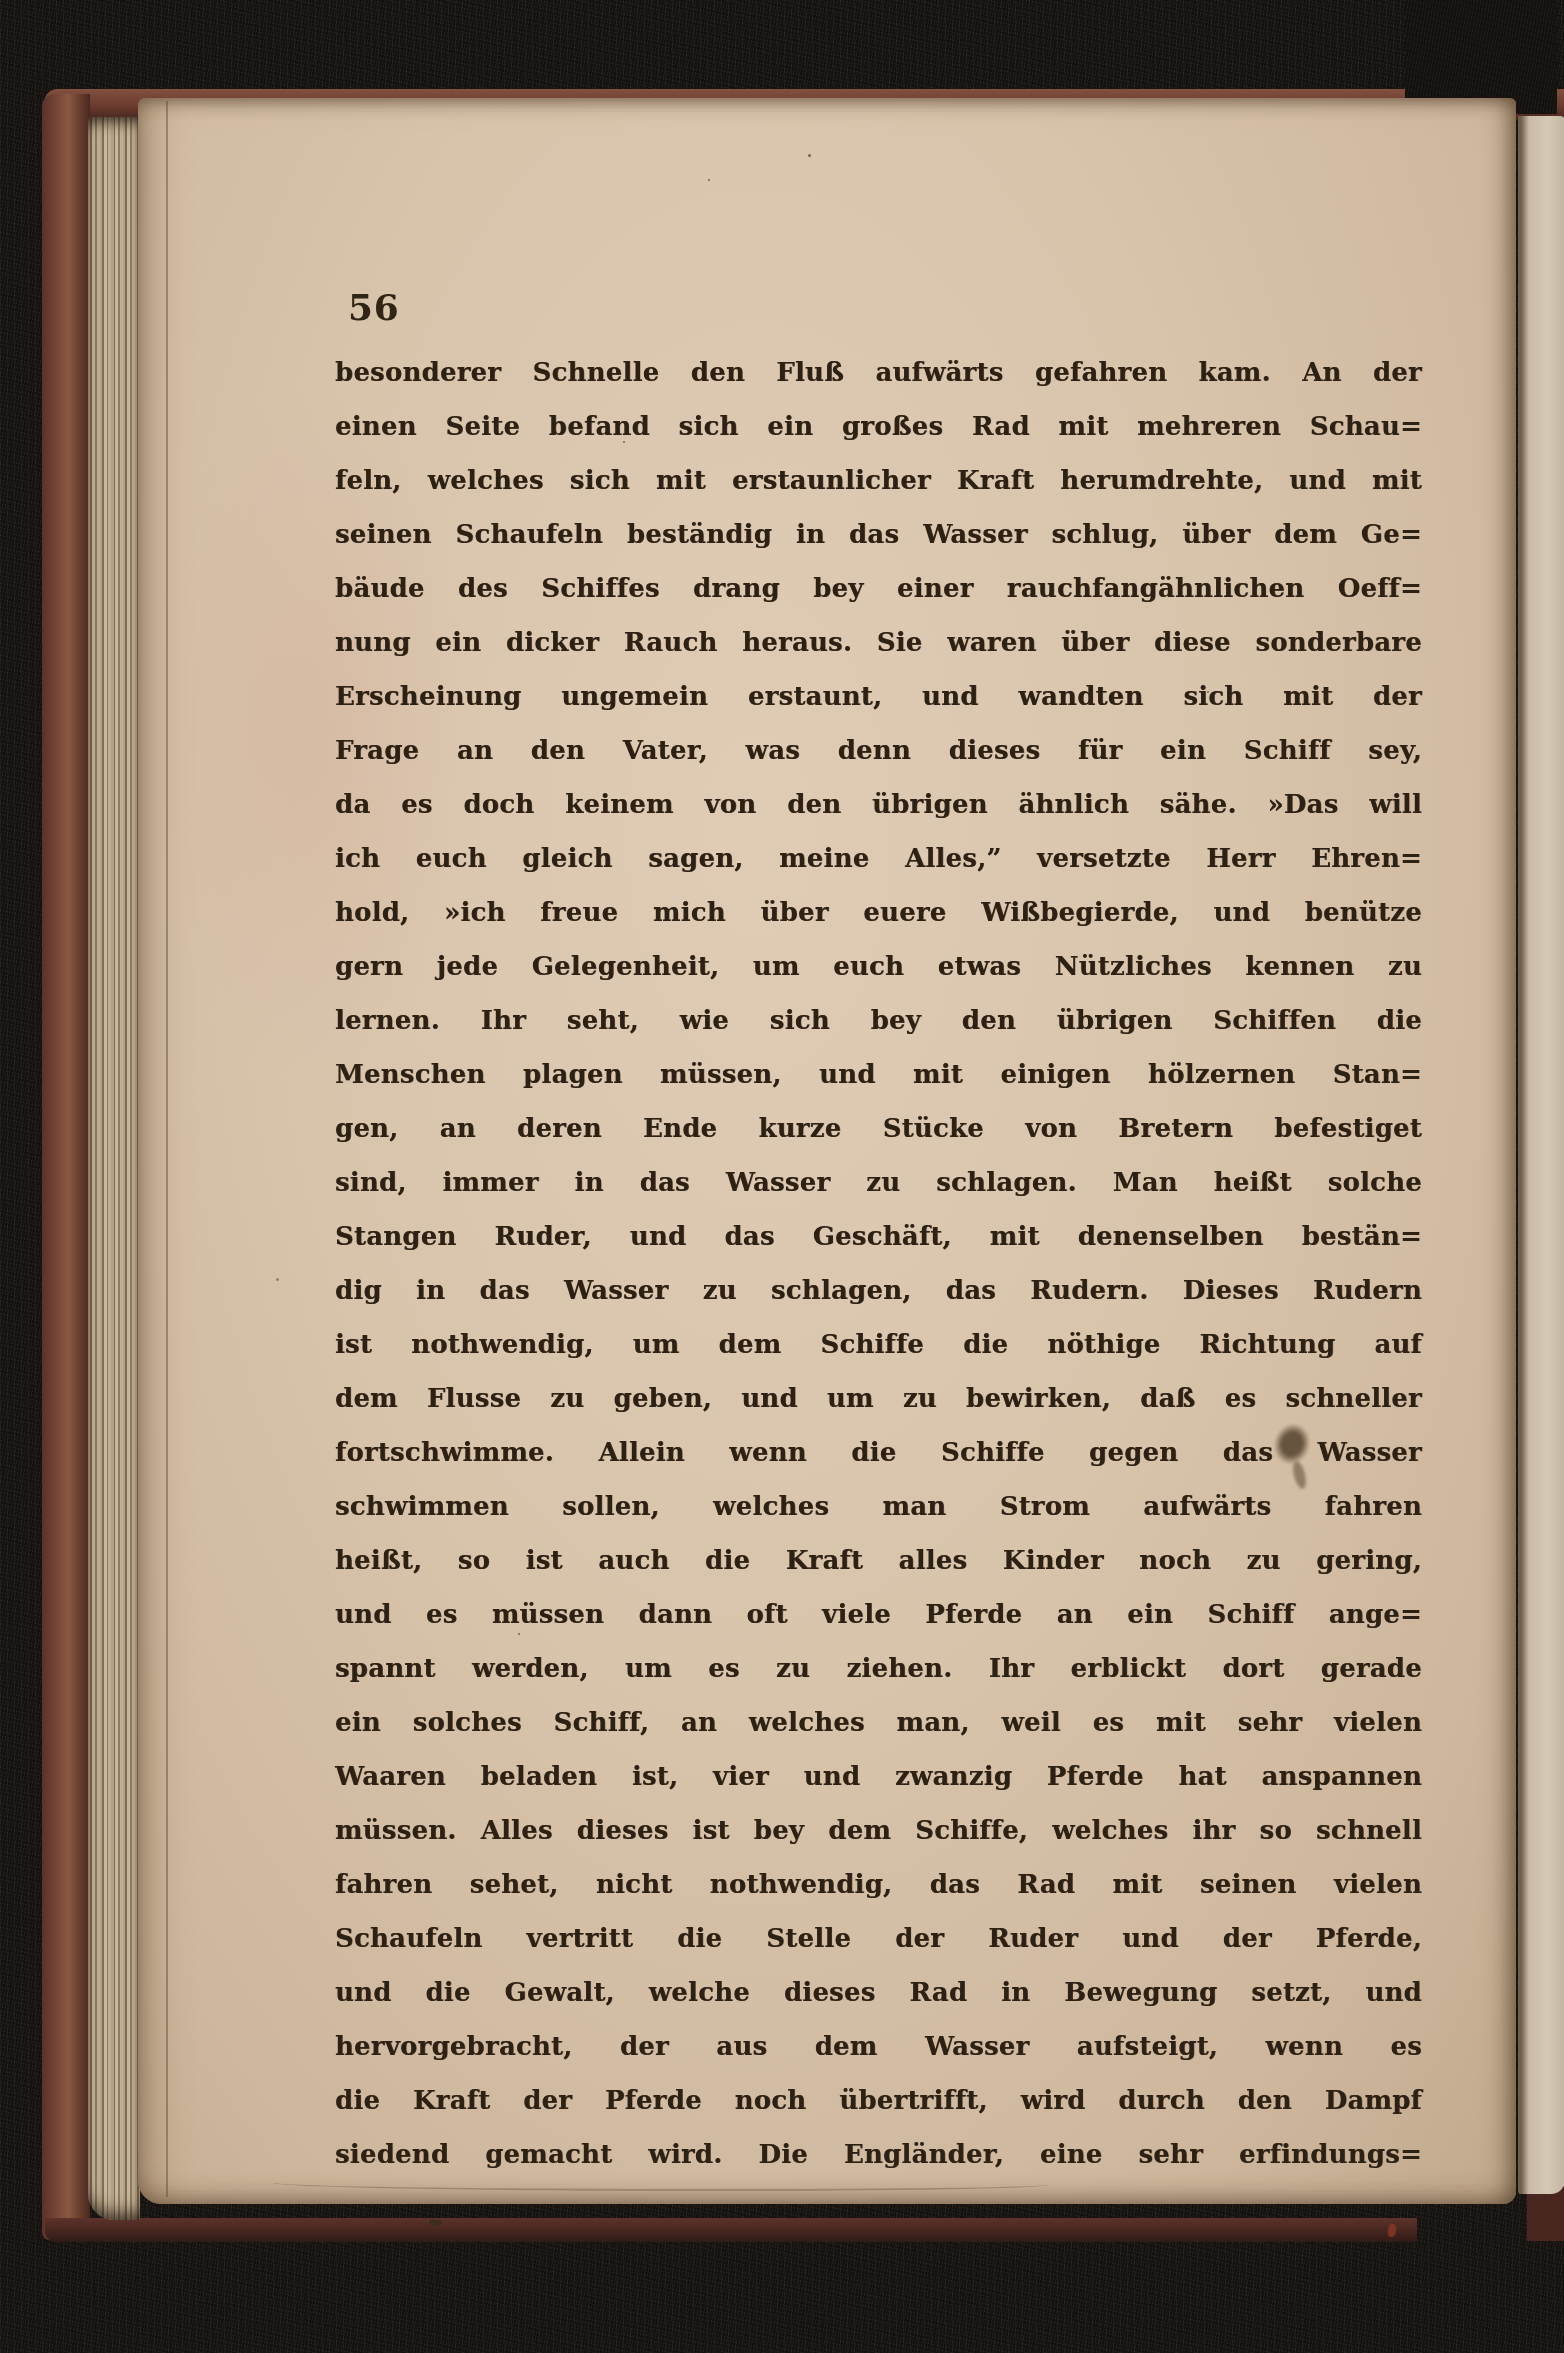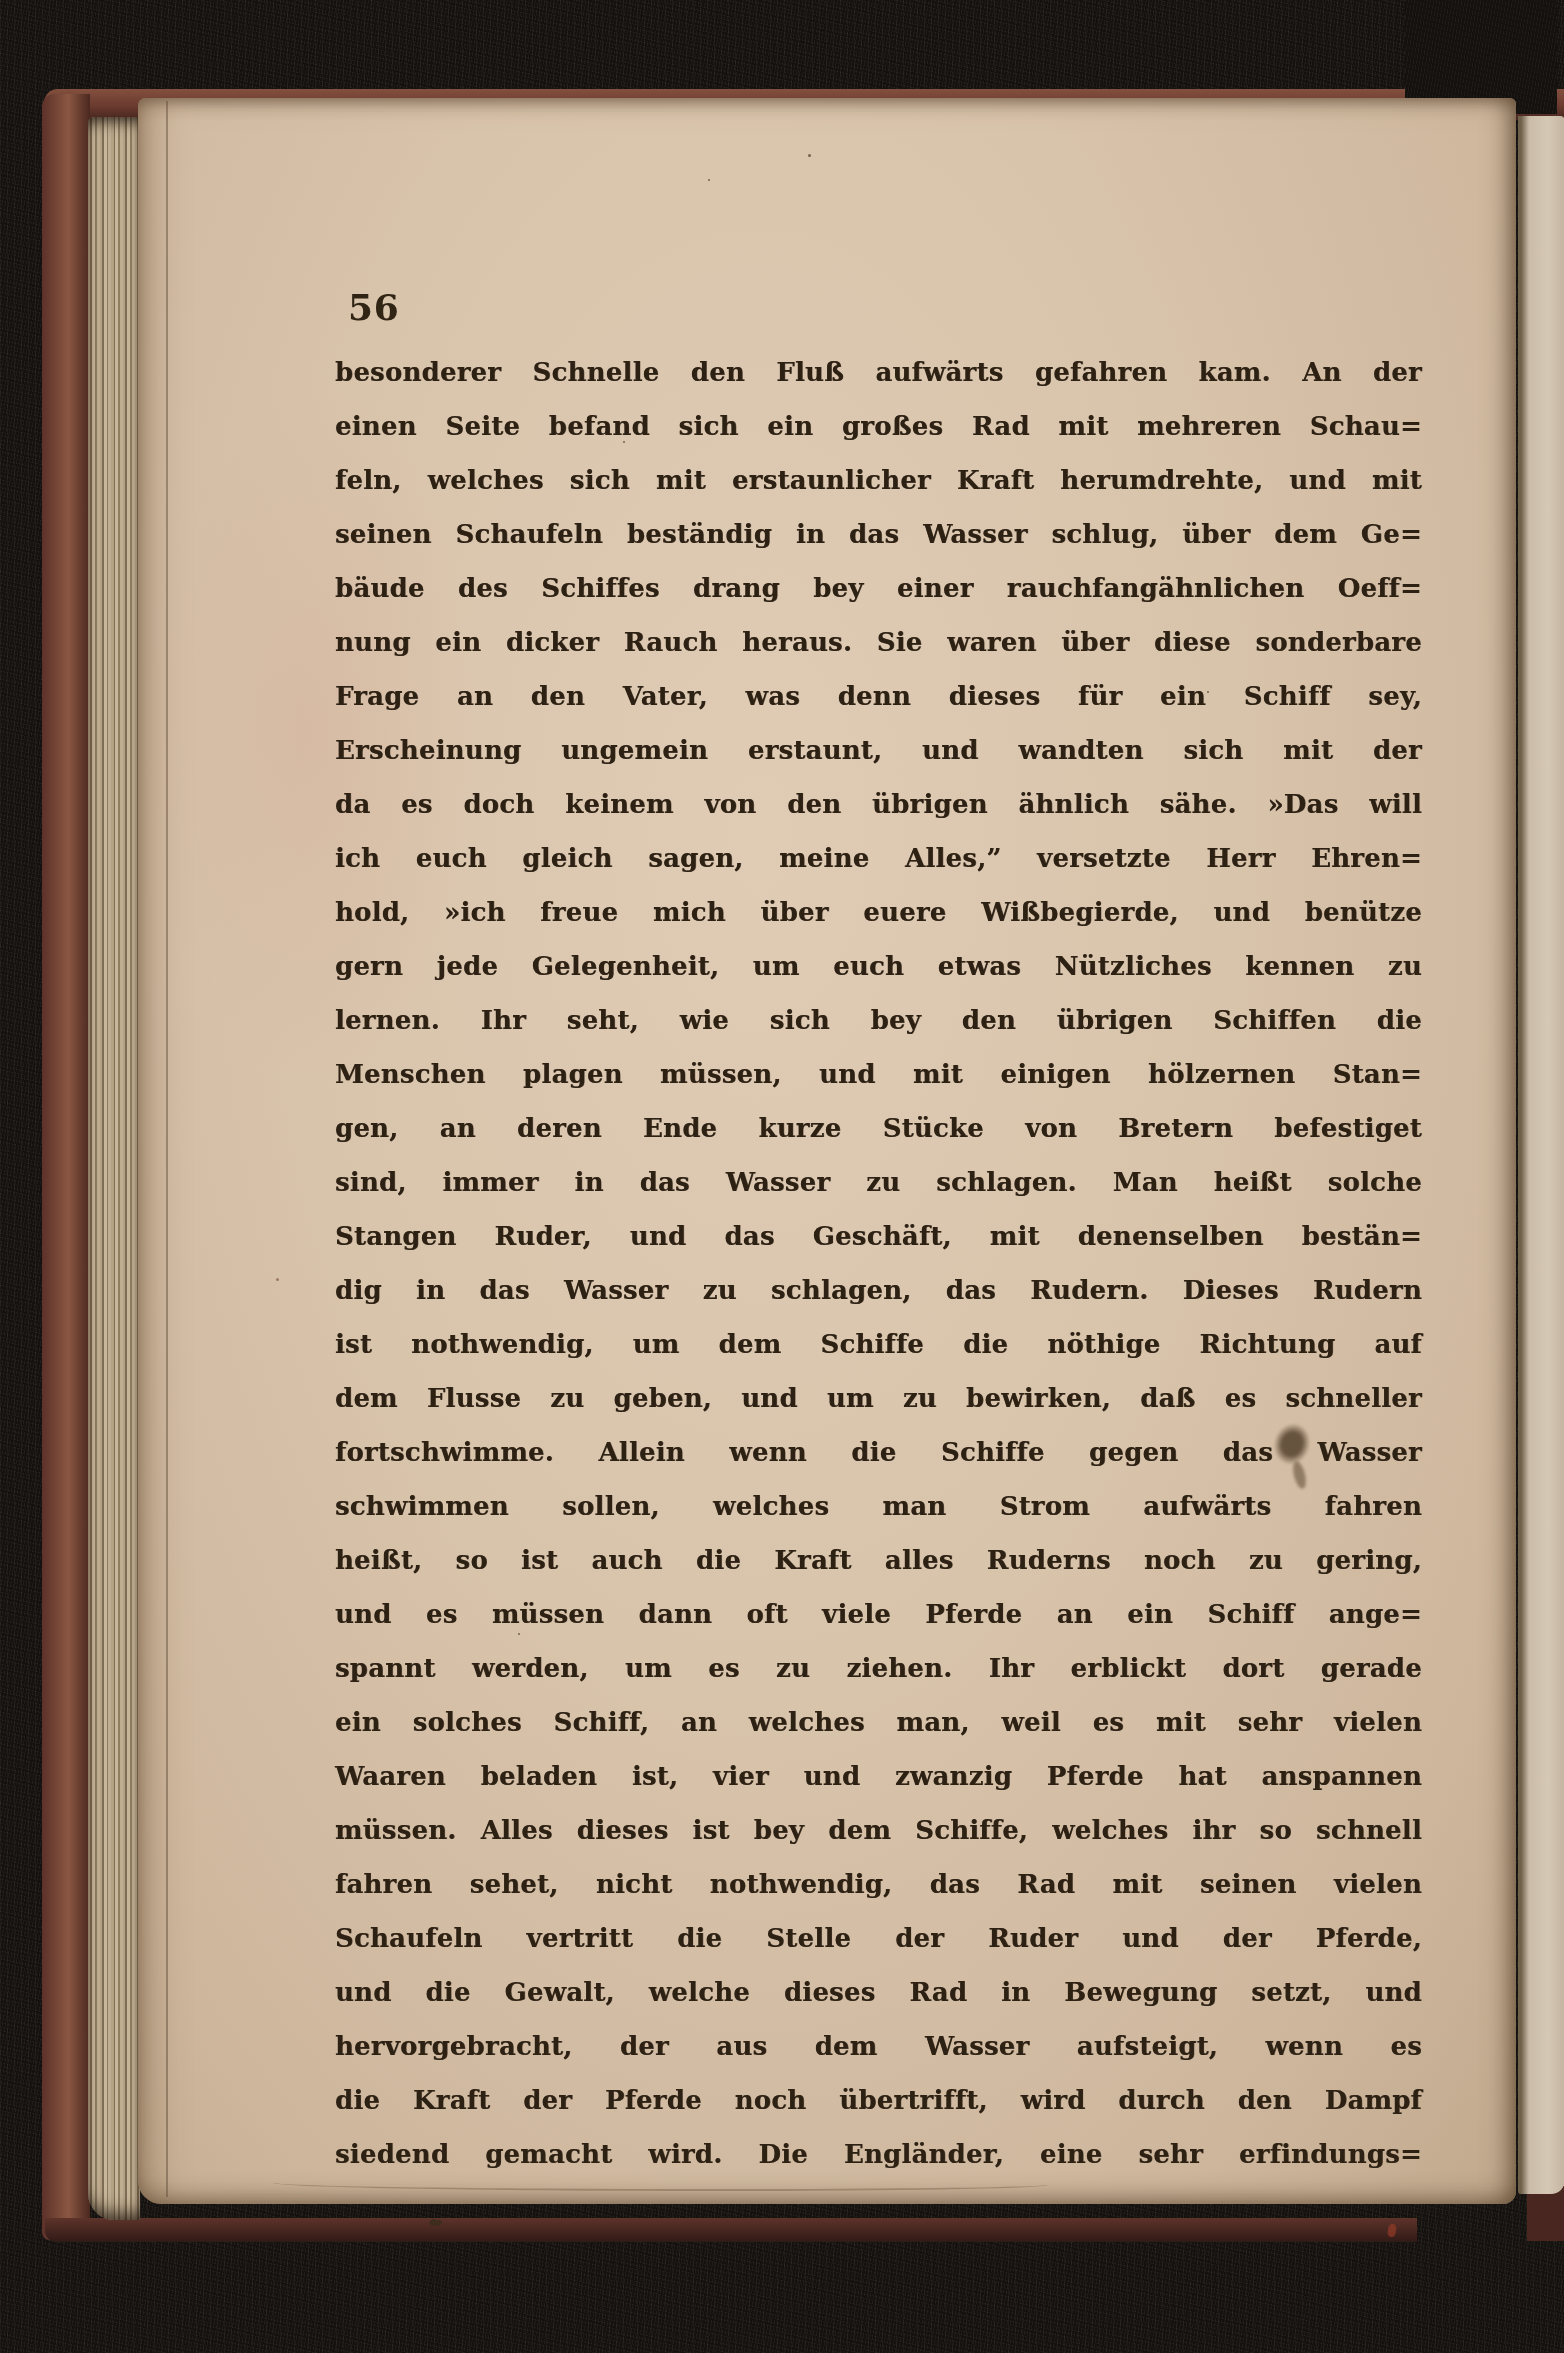--- a/index.html
+++ b/index.html
@@ -94,37 +94,37 @@
 
   <div class="abs page-number">56</div>
 
   <div class="abs text-block">
       <div class="text-line">besonderer Schnelle den Fluß aufwärts gefahren kam. An der</div>
       <div class="text-line">einen Seite befand sich ein großes Rad mit mehreren Schau=</div>
       <div class="text-line">feln, welches sich mit erstaunlicher Kraft herumdrehte, und mit</div>
       <div class="text-line">seinen Schaufeln beständig in das Wasser schlug, über dem Ge=</div>
       <div class="text-line">bäude des Schiffes drang bey einer rauchfangähnlichen Oeff=</div>
       <div class="text-line">nung ein dicker Rauch heraus. Sie waren über diese sonderbare</div>
+      <div class="text-line">Erscheinung ungemein erstaunt, und wandten sich mit der</div>
       <div class="text-line">Frage an den Vater, was denn dieses für ein Schiff sey,</div>
-      <div class="text-line">Erscheinung ungemein erstaunt, und wandten sich mit der</div>
       <div class="text-line">da es doch keinem von den übrigen ähnlich sähe. »Das will</div>
       <div class="text-line">ich euch gleich sagen, meine Alles,” versetzte Herr Ehren=</div>
       <div class="text-line">hold, »ich freue mich über euere Wißbegierde, und benütze</div>
       <div class="text-line">gern jede Gelegenheit, um euch etwas Nützliches kennen zu</div>
       <div class="text-line">lernen. Ihr seht, wie sich bey den übrigen Schiffen die</div>
       <div class="text-line">Menschen plagen müssen, und mit einigen hölzernen Stan=</div>
       <div class="text-line">gen, an deren Ende kurze Stücke von Bretern befestiget</div>
       <div class="text-line">sind, immer in das Wasser zu schlagen. Man heißt solche</div>
       <div class="text-line">Stangen Ruder, und das Geschäft, mit denenselben bestän=</div>
       <div class="text-line">dig in das Wasser zu schlagen, das Rudern. Dieses Rudern</div>
       <div class="text-line">ist nothwendig, um dem Schiffe die nöthige Richtung auf</div>
       <div class="text-line">dem Flusse zu geben, und um zu bewirken, daß es schneller</div>
       <div class="text-line">fortschwimme. Allein wenn die Schiffe gegen das Wasser</div>
       <div class="text-line">schwimmen sollen, welches man Strom aufwärts fahren</div>
-      <div class="text-line">heißt, so ist auch die Kraft alles Ruderns noch zu gering,</div>
+      <div class="text-line">heißt, so ist auch die Kraft alles Kinder noch zu gering,</div>
       <div class="text-line">und es müssen dann oft viele Pferde an ein Schiff ange=</div>
       <div class="text-line">spannt werden, um es zu ziehen. Ihr erblickt dort gerade</div>
       <div class="text-line">ein solches Schiff, an welches man, weil es mit sehr vielen</div>
       <div class="text-line">Waaren beladen ist, vier und zwanzig Pferde hat anspannen</div>
       <div class="text-line">müssen. Alles dieses ist bey dem Schiffe, welches ihr so schnell</div>
       <div class="text-line">fahren sehet, nicht nothwendig, das Rad mit seinen vielen</div>
       <div class="text-line">Schaufeln vertritt die Stelle der Ruder und der Pferde,</div>
       <div class="text-line">und die Gewalt, welche dieses Rad in Bewegung setzt, und</div>
       <div class="text-line">hervorgebracht, der aus dem Wasser aufsteigt, wenn es</div>
       <div class="text-line">die Kraft der Pferde noch übertrifft, wird durch den Dampf</div>

